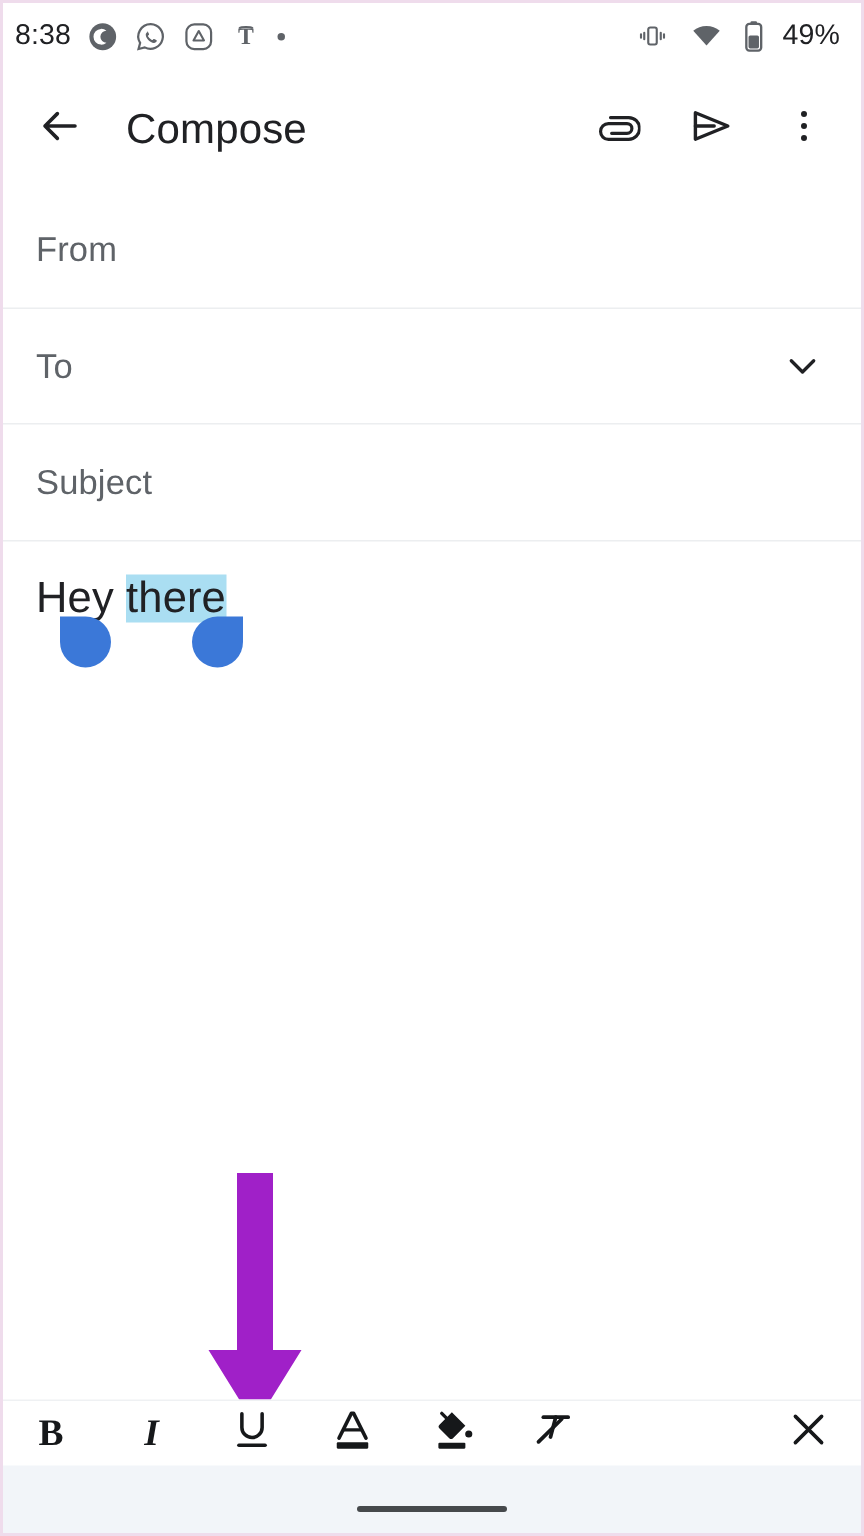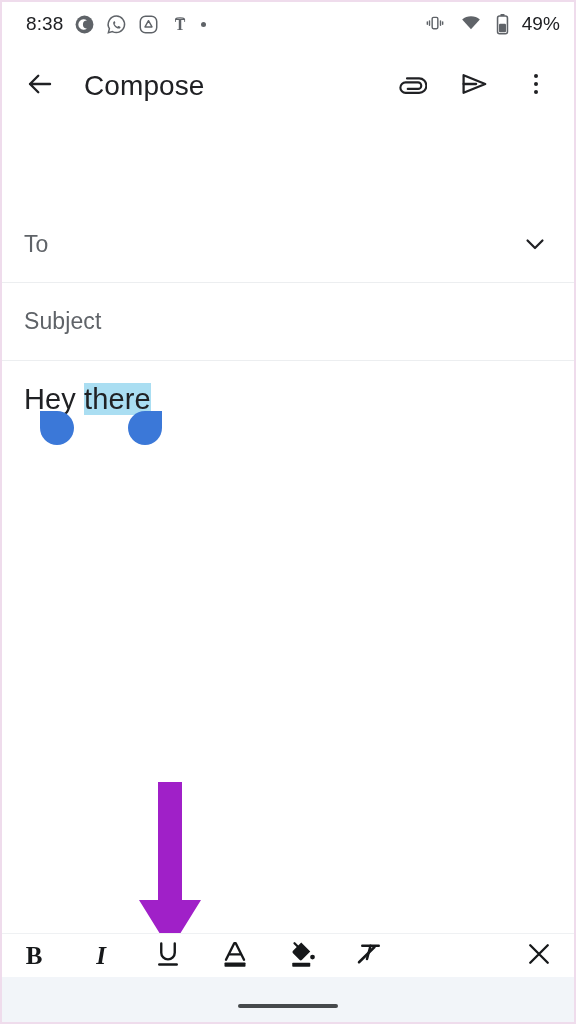--- a/index.html
+++ b/index.html
@@ -18,27 +18,27 @@
     border-left:2px solid #efdcec;
     border-right:2px solid #efdcec;
     border-top:2px solid #efdcec;
     border-bottom:2px solid #efdcec;
   }
 
   
   #status-bar {
     position:absolute; top:0; left:0; right:0; height:44px;
     display:flex; align-items:center;
-    padding:0 14px 0 24px;
+    padding:0 14px 0 8px;
     color:#3c4043;
   }
   #status-left { display:flex; align-items:center; gap:11px; }
   #clock { font-size:19px; font-weight:400; letter-spacing:.1px; color:#202124; }
   .sicon { display:flex; align-items:center; justify-content:center; }
-  #status-right { margin-left:auto; display:flex; align-items:flex-start; gap:13px; }
+  #status-right { margin-left:auto; display:flex; align-items:center; gap:13px; }
   #battery-pct { font-size:19px; color:#202124; letter-spacing:.1px; }
   #dot-notif { width:5px; height:5px; border-radius:50%; background:#5f6368; }
 
   
   #app-bar {
     position:absolute; top:44px; left:0; right:0; height:80px;
     display:flex; align-items:center; padding:0 18px 0 16px;
   }
   #back-btn { width:44px; height:44px; display:flex; align-items:center; justify-content:center; }
   #app-title {
@@ -217,20 +217,23 @@
           <svg width="26" height="30" viewBox="0 0 24 24">
             <circle cx="12" cy="4.6" r="1.85" fill="#202124"></circle>
             <circle cx="12" cy="12" r="1.85" fill="#202124"></circle>
             <circle cx="12" cy="19.4" r="1.85" fill="#202124"></circle>
           </svg>
         </span>
       </div>
     </div>
   </div>
 
+  <div class="field" id="field-from">
+    <span class="field-label">From</span>
+  </div>
 
   <div class="field" id="field-subject">
     <span class="field-label">Subject</span>
   </div>
 
   <div class="field" id="field-to">
     <span class="field-label">To</span>
     <span id="to-chevron">
       <svg width="28" height="28" viewBox="0 0 24 24">
         <path d="M5.6 9 12 15.4 18.4 9" fill="none" stroke="#202124" stroke-width="1.9" stroke-linecap="round" stroke-linejoin="round"></path>

